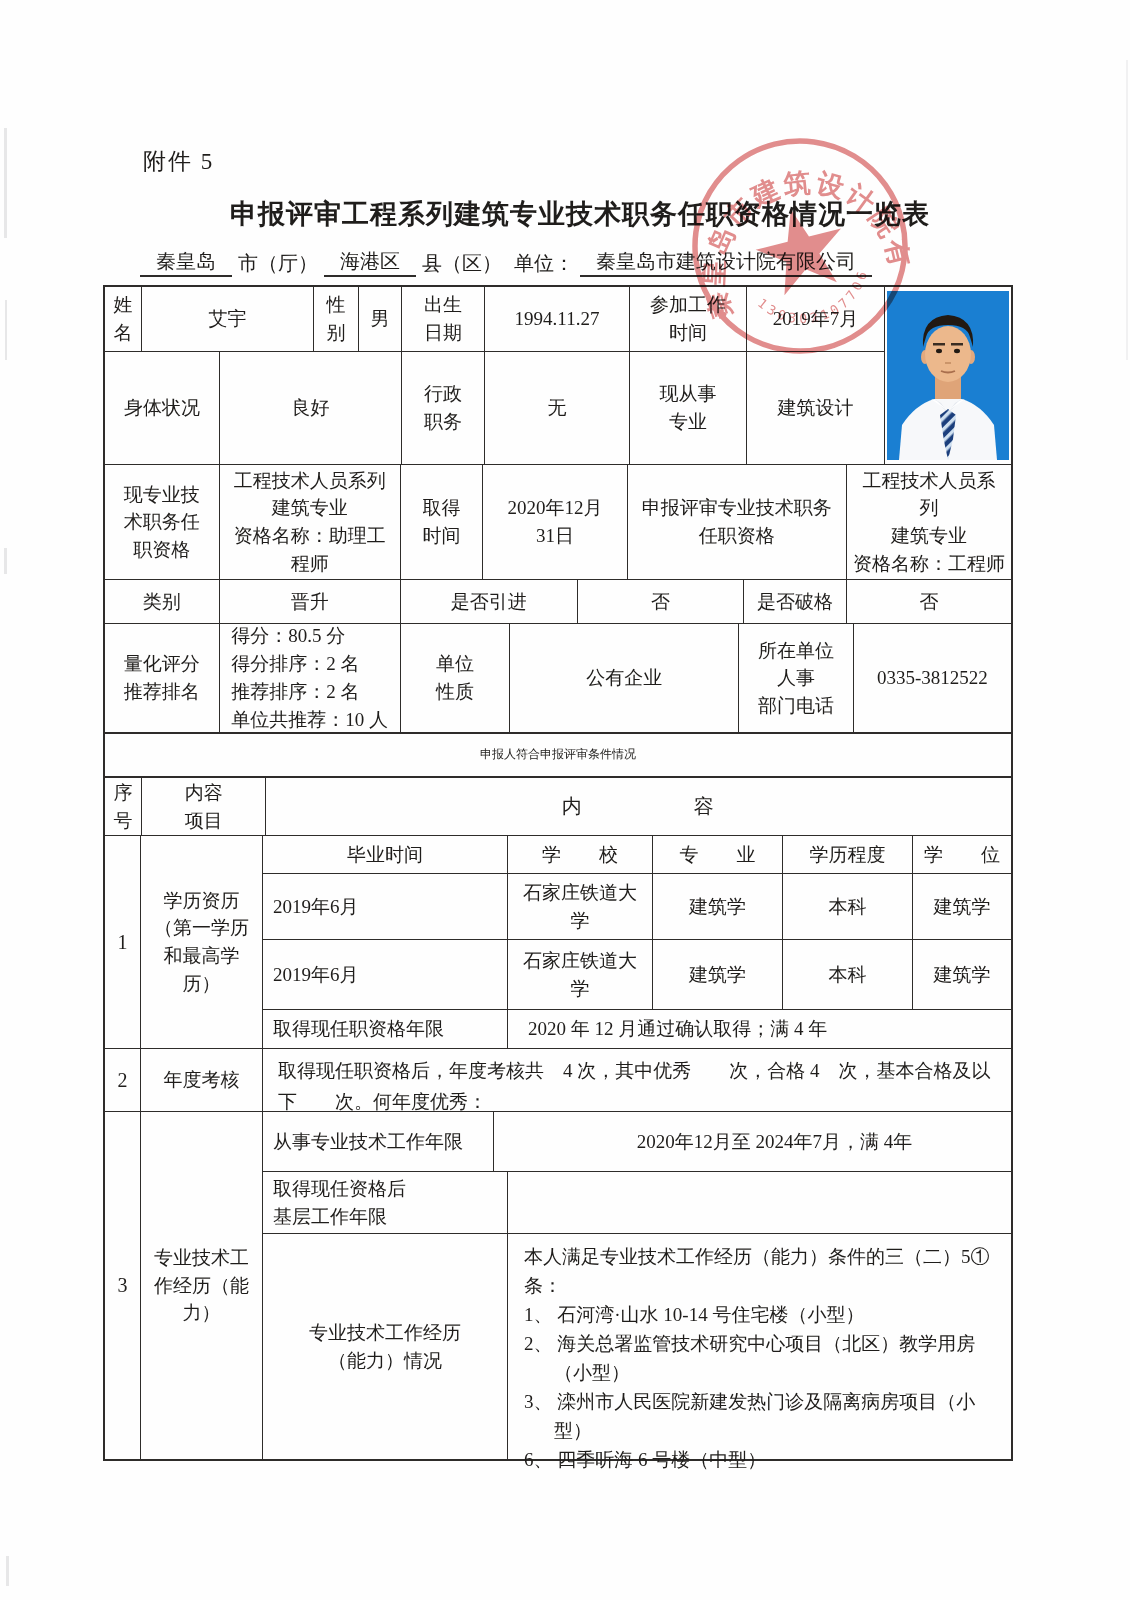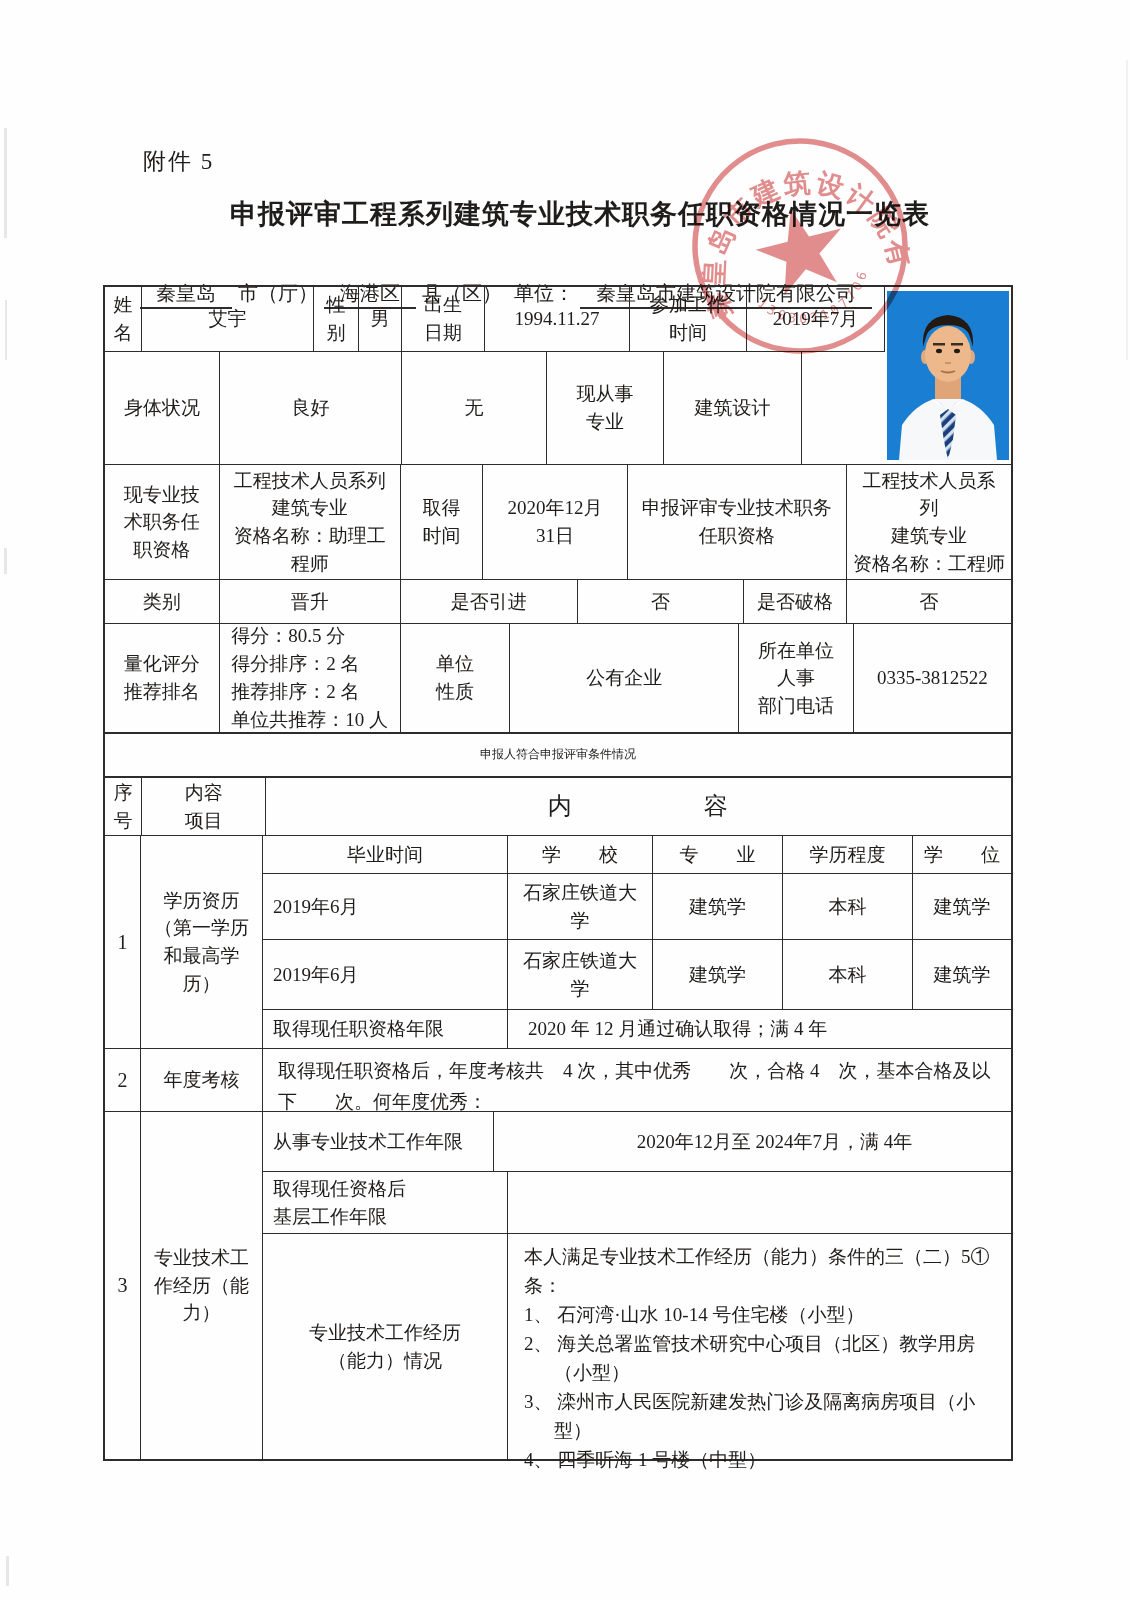--- a/index.html
+++ b/index.html
@@ -24,21 +24,21 @@
   .a4{left:6px;top:1556px;width:3px;height:30px;}
   .a5{left:1126px;top:60px;width:2px;height:300px;background:rgba(90,95,100,.08);}
 
   .attachment{position:absolute;left:143px;top:146px;font-size:23px;letter-spacing:2px;}
   .title{
     position:absolute;left:15px;top:196px;width:1130px;
     text-align:center;font-size:27px;font-weight:bold;letter-spacing:1px;
   }
   .org-line{
     position:absolute;left:140px;top:248px;width:880px;
-    font-size:20px;display:flex;align-items:flex-start;white-space:nowrap;margin-top:32px;
+    font-size:20px;display:flex;align-items:flex-end;white-space:nowrap;
   }
   .u{border-bottom:2px solid var(--ln);padding:0 16px;text-align:center;}
   .plain{padding:0 6px;}
 
   
   .gtable{
     position:absolute;left:103px;top:285px;width:910px;
     border:2.5px solid var(--ln);
     font-size:19px;line-height:1.45;
   }
@@ -75,21 +75,21 @@
   .sec.nb{border-bottom:none;}
   .sec>.seq{width:37px;border-right:1.8px solid var(--ln);display:flex;align-items:center;justify-content:center;font-size:20px;}
   .sec>.seclabel{width:125px;border-right:1.8px solid var(--ln);display:flex;align-items:center;justify-content:center;text-align:center;padding:2px 11px;}
   .inner{width:748px;display:flex;flex-direction:column;}
   .irow{display:flex;border-bottom:1.8px solid var(--ln);}
   .irow:last-child{border-bottom:none;}
 
   .scorebox{align-items:center;}
   .scorebox .inner-lines{text-align:left;line-height:28px;}
   .header-cell{width:100%;justify-content:center;font-size:12px;}
-  .content-head{font-size:24px;letter-spacing:2px;}
+  .content-head{font-size:20px;letter-spacing:2px;}
   .exp-body{padding:8px 14px 6px 16px;line-height:29px;text-align:left;display:block;}
   .exp-intro{padding-left:0;}
   .exp-item{padding-left:30px;text-indent:-30px;}
   .tenure-val{padding-left:20px;}
   .s2text{padding:6px 14px 6px 15px;text-align:left;display:block;line-height:31px;}
 
   
   .stamp{
     position:absolute;left:678px;top:124px;width:244px;height:244px;
     opacity:.62;mix-blend-mode:multiply;pointer-events:none;
@@ -131,20 +131,22 @@
           <div class="cell w83 ml">出生
 日期</div>
           <div class="cell w145">1994.11.27</div>
           <div class="cell w117 ml">参加工作
 时间</div>
           <div class="cell w138">2019年7月</div>
         </div>
         <div class="trow h112">
           <div class="cell w115">身体状况</div>
           <div class="cell w182">良好</div>
+          <div class="cell w83 ml">行政
+职务</div>
           <div class="cell w145">无</div>
           <div class="cell w117 ml">现从事
 专业</div>
           <div class="cell w138">建筑设计</div>
         </div>
       </div>
       <div class="photo-cell">
 
         <svg width="122" height="169" viewBox="0 0 122 169">
           <rect x="0" y="0" width="122" height="169" fill="#1a7fd2"></rect>
@@ -284,21 +286,21 @@
           <div class="cell w503 last"></div>
         </div>
         <div class="irow h225">
           <div class="cell w245 ml">专业技术工作经历
 （能力）情况</div>
           <div class="cell w503 last exp-body">
             <div class="exp-intro">本人满足专业技术工作经历（能力）条件的三（二）5①条：</div>
             <div class="exp-item">1、 石河湾·山水 10-14 号住宅楼（小型）</div>
             <div class="exp-item">2、 海关总署监管技术研究中心项目（北区）教学用房（小型）</div>
             <div class="exp-item">3、 滦州市人民医院新建发热门诊及隔离病房项目（小型）</div>
-            <div class="exp-item">4、 四季听海 1 号楼（中型）</div>
+            <div class="exp-item">6、 四季听海 6 号楼（中型）</div>
           </div>
         </div>
       </div>
     </div>
 
   </div>
 
   <svg class="stamp" viewBox="0 0 244 244">
     <circle cx="122" cy="122" r="105" fill="none" stroke="#d04848" stroke-width="5.5"></circle>
     <polygon points="122,84 133,115 166,115 139,134 149,166 122,146 95,166 105,134 78,115 111,115" fill="#d04848"></polygon>

